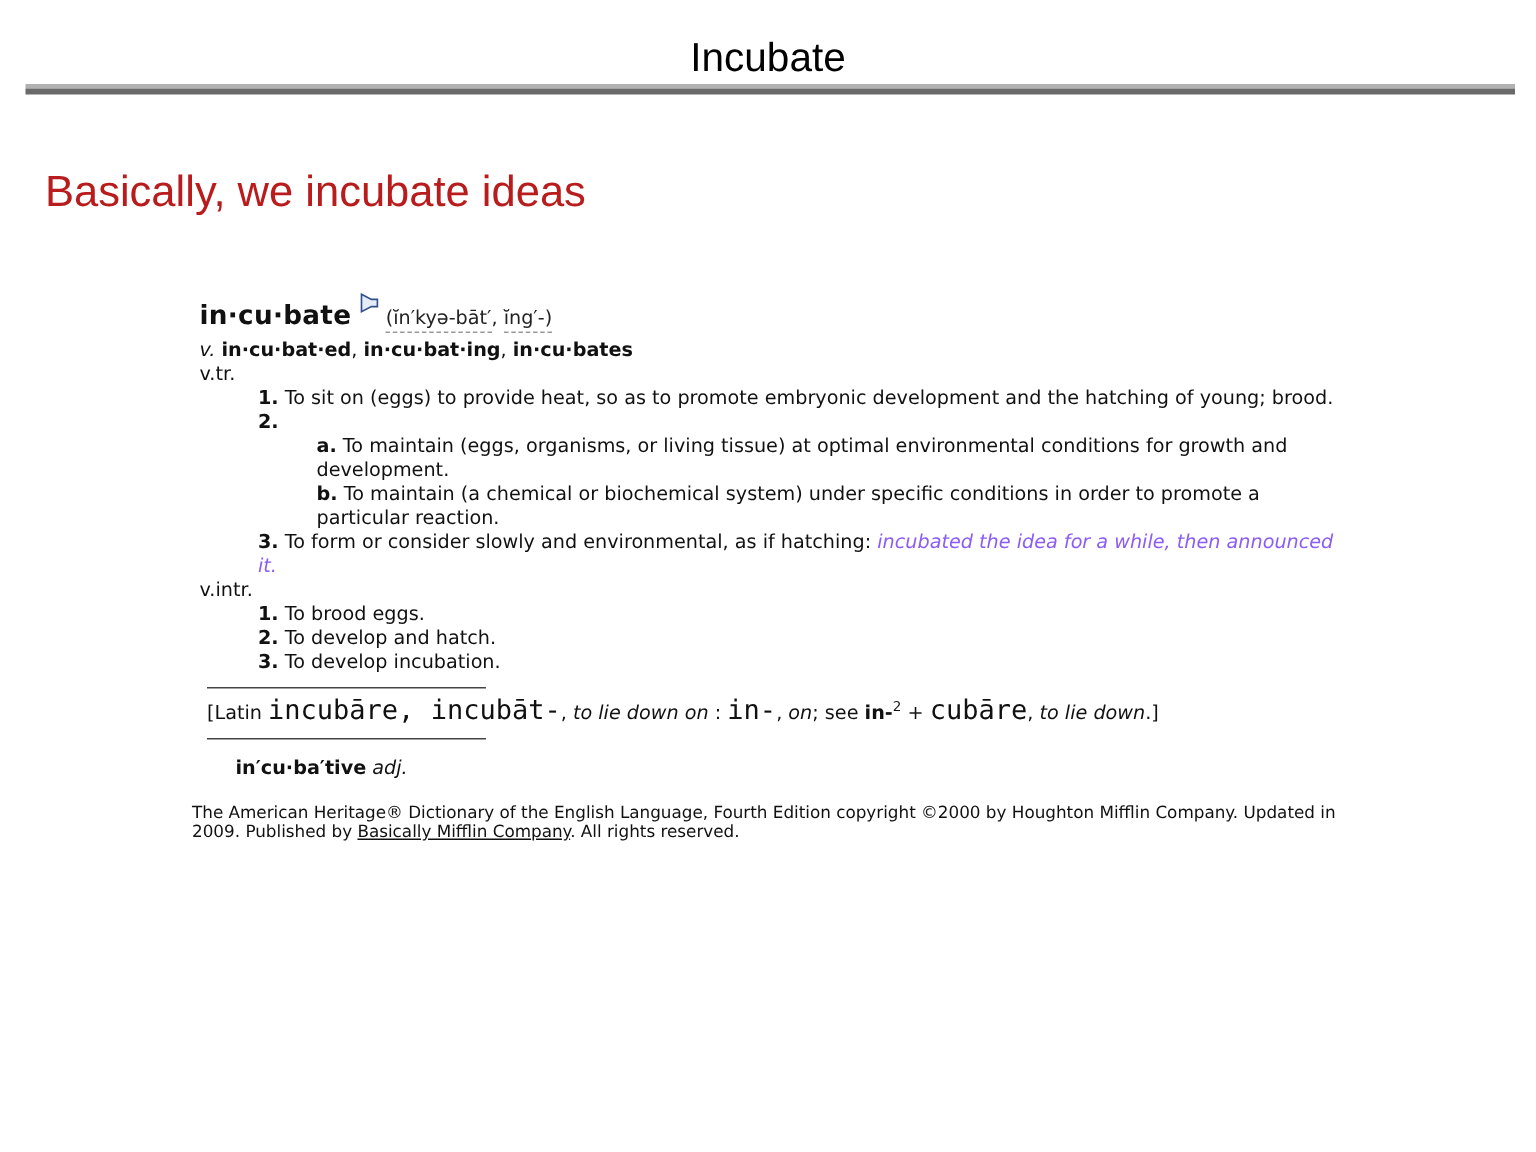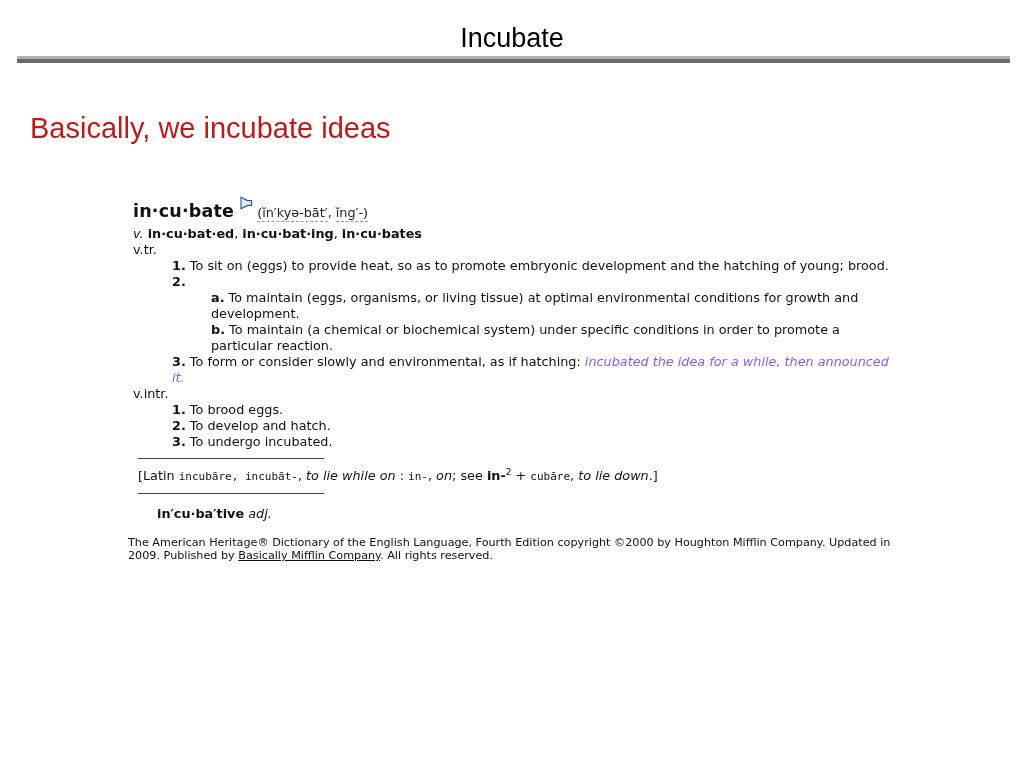--- a/index.html
+++ b/index.html
@@ -35,21 +35,21 @@
   .pos-label { }
 
   .def  { margin-left:39px; }
   .def2 { margin-left:78px; }
   .num  { font-weight:bold; }
   .example { font-style:italic; color:#8b5cf6; }
 
   .short-rule { width:186px; border-top:1px solid #444; height:0; margin:8px 0 0 5px; }
   .short-rule.second { margin-top:4px; }
   .ety { margin-left:5px; line-height:22px; padding:2px 0 1px 0; }
-  .lat { font-family:"DejaVu Sans Mono", monospace; font-size:11px; }
+  .lat { font-family:"DejaVu Sans Mono", monospace; font-size:18px; }
   .ety i { font-style:italic; }
   .ety b { font-weight:bold; }
   .ety sup { font-size:9px; }
 
   .derived { margin:12px 0 0 24px; }
   .derived b { font-weight:bold; }
   .derived i { font-style:italic; }
 
   .copyright { margin-top:14px; font-size:11.2px; line-height:13px; color:#111; width:770px; }
   .copyright a { color:#111; text-decoration:underline; cursor:pointer; }
@@ -86,25 +86,25 @@
     <div class="def2"><span class="num">b.</span> <span>To maintain (a chemical or biochemical system) under specific conditions in order to promote a particular reaction.</span></div>
 
     <div class="def"><span class="num">3.</span> <span>To form or consider slowly and environmental, as if hatching:</span> <span class="example">incubated the idea for a while, then announced it.</span></div>
 
     <div class="pos-label">v.intr.</div>
 
     <div class="def"><span class="num">1.</span> <span>To brood eggs.</span></div>
 
     <div class="def"><span class="num">2.</span> <span>To develop and hatch.</span></div>
 
-    <div class="def"><span class="num">3.</span> <span>To undergo incubated.</span></div>
+    <div class="def"><span class="num">3.</span> <span>To develop incubation.</span></div>
 
     <div class="short-rule"></div>
 
-    <div class="ety"><span>[Latin </span><span class="lat">incubāre, incubāt-</span><span>, </span><i>to lie while on</i><span> : </span><span class="lat">in-</span><span>, </span><i>on</i><span>; see </span><b>in-</b><sup>2</sup><span> + </span><span class="lat">cubāre</span><span>, </span><i>to lie down</i><span>.]</span></div>
+    <div class="ety"><span>[Latin </span><span class="lat">incubāre, incubāt-</span><span>, </span><i>to lie down on</i><span> : </span><span class="lat">in-</span><span>, </span><i>on</i><span>; see </span><b>in-</b><sup>2</sup><span> + </span><span class="lat">cubāre</span><span>, </span><i>to lie down</i><span>.]</span></div>
 
     <div class="short-rule second"></div>
 
     <div class="derived"><b>in′cu·ba′tive</b> <i>adj.</i></div>
 
   </div>
 
   <div class="copyright"><span>The American Heritage® Dictionary of the English Language, Fourth Edition copyright ©2000 by Houghton Mifflin Company. Updated in 2009. Published by </span><a>Basically Mifflin Company</a><span>. All rights reserved.</span></div>
 </div>
 

